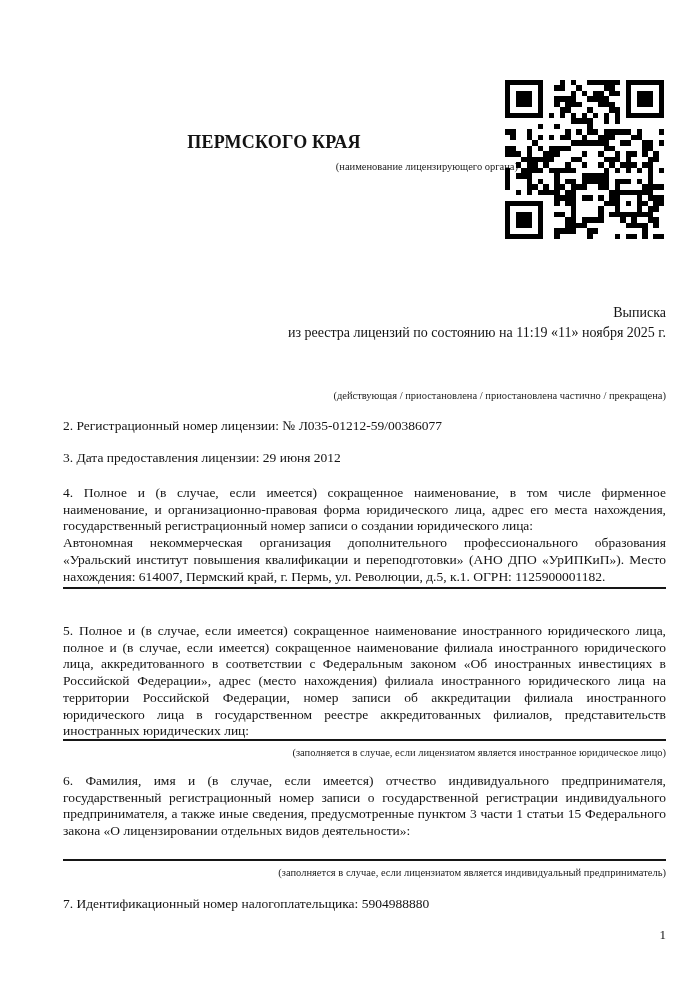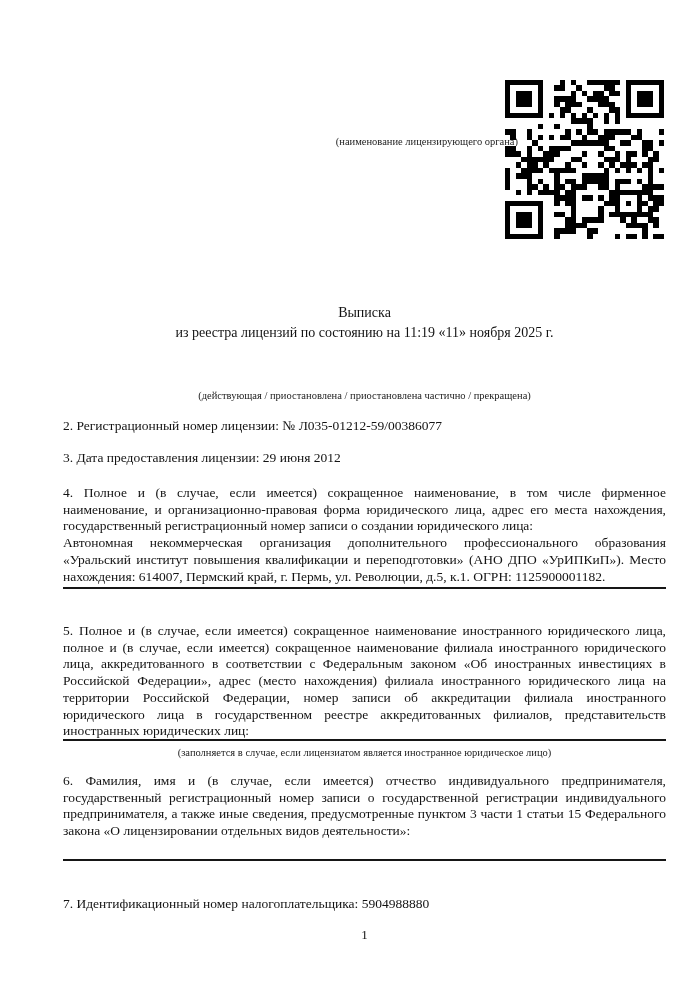--- a/index.html
+++ b/index.html
@@ -9,21 +9,21 @@
     width: 700px;
     height: 989px;
     margin: 0 auto;
     background: #ffffff;
     color: #131313;
     font-family: "Liberation Serif", "DejaVu Serif", serif;
     overflow: hidden;
   }
   .abs { position: absolute; }
   .content { left: 63px; width: 603px; }
-  .centered { text-align: center; }
+  .centered { text-align: right; }
   .justified { text-align: justify; }
   .body-text { font-size: 13.5px; line-height: 16.7px; }
   .small-caption { font-size: 10.5px; line-height: 13px; color: #1c1c1c; }
   .nowrap { white-space: nowrap; }
 
   .ministry-block { top: 130px; left: 30px; width: 488px; text-align: center; }
   .ministry-line { font-weight: bold; font-size: 18px; line-height: 25px; letter-spacing: 0.2px; }
   .ministry-caption { margin-top: 5px; text-align: right; }
 
   .qr-box { top: 80px; left: 504px; width: 161px; height: 159px; }
@@ -40,20 +40,21 @@
   }
 
   .page-number { top: 927px; font-size: 13px; }
 </style>
 </head>
 <body>
 
 <div class="page">
 
   <div class="abs ministry-block">
+    <div class="ministry-line nowrap">ПЕРМСКОГО КРАЯ</div>
     <div class="small-caption ministry-caption">(наименование лицензирующего органа)</div>
   </div>
 
   <div class="abs qr-box">
     <svg id="qr" viewBox="0 0 29 29" shape-rendering="crispEdges" fill="#000000">
         <path d="M0 0h1v1h-1zM1 0h1v1h-1zM2 0h1v1h-1zM3 0h1v1h-1zM4 0h1v1h-1zM5 0h1v1h-1zM6 0h1v1h-1zM10 0h1v1h-1zM12 0h1v1h-1zM15 0h1v1h-1zM16 0h1v1h-1zM17 0h1v1h-1zM18 0h1v1h-1zM19 0h1v1h-1zM20 0h1v1h-1zM22 0h1v1h-1zM23 0h1v1h-1zM24 0h1v1h-1zM25 0h1v1h-1zM26 0h1v1h-1zM27 0h1v1h-1zM28 0h1v1h-1zM0 1h1v1h-1zM6 1h1v1h-1zM9 1h1v1h-1zM10 1h1v1h-1zM13 1h1v1h-1zM18 1h1v1h-1zM19 1h1v1h-1zM22 1h1v1h-1zM28 1h1v1h-1zM0 2h1v1h-1zM2 2h1v1h-1zM3 2h1v1h-1zM4 2h1v1h-1zM6 2h1v1h-1zM12 2h1v1h-1zM14 2h1v1h-1zM16 2h1v1h-1zM17 2h1v1h-1zM19 2h1v1h-1zM20 2h1v1h-1zM22 2h1v1h-1zM24 2h1v1h-1zM25 2h1v1h-1zM26 2h1v1h-1zM28 2h1v1h-1zM0 3h1v1h-1zM2 3h1v1h-1zM3 3h1v1h-1zM4 3h1v1h-1zM6 3h1v1h-1zM9 3h1v1h-1zM10 3h1v1h-1zM11 3h1v1h-1zM12 3h1v1h-1zM15 3h1v1h-1zM16 3h1v1h-1zM17 3h1v1h-1zM18 3h1v1h-1zM22 3h1v1h-1zM24 3h1v1h-1zM25 3h1v1h-1zM26 3h1v1h-1zM28 3h1v1h-1zM0 4h1v1h-1zM2 4h1v1h-1zM3 4h1v1h-1zM4 4h1v1h-1zM6 4h1v1h-1zM9 4h1v1h-1zM11 4h1v1h-1zM12 4h1v1h-1zM13 4h1v1h-1zM17 4h1v1h-1zM18 4h1v1h-1zM19 4h1v1h-1zM22 4h1v1h-1zM24 4h1v1h-1zM25 4h1v1h-1zM26 4h1v1h-1zM28 4h1v1h-1zM0 5h1v1h-1zM6 5h1v1h-1zM10 5h1v1h-1zM11 5h1v1h-1zM15 5h1v1h-1zM19 5h1v1h-1zM20 5h1v1h-1zM22 5h1v1h-1zM28 5h1v1h-1zM0 6h1v1h-1zM1 6h1v1h-1zM2 6h1v1h-1zM3 6h1v1h-1zM4 6h1v1h-1zM5 6h1v1h-1zM6 6h1v1h-1zM8 6h1v1h-1zM10 6h1v1h-1zM12 6h1v1h-1zM14 6h1v1h-1zM16 6h1v1h-1zM18 6h1v1h-1zM20 6h1v1h-1zM22 6h1v1h-1zM23 6h1v1h-1zM24 6h1v1h-1zM25 6h1v1h-1zM26 6h1v1h-1zM27 6h1v1h-1zM28 6h1v1h-1zM12 7h1v1h-1zM13 7h1v1h-1zM14 7h1v1h-1zM15 7h1v1h-1zM18 7h1v1h-1zM20 7h1v1h-1zM6 8h1v1h-1zM9 8h1v1h-1zM15 8h1v1h-1zM0 9h1v1h-1zM1 9h1v1h-1zM4 9h1v1h-1zM11 9h1v1h-1zM13 9h1v1h-1zM15 9h1v1h-1zM16 9h1v1h-1zM18 9h1v1h-1zM19 9h1v1h-1zM20 9h1v1h-1zM21 9h1v1h-1zM22 9h1v1h-1zM24 9h1v1h-1zM28 9h1v1h-1zM1 10h1v1h-1zM4 10h1v1h-1zM6 10h1v1h-1zM8 10h1v1h-1zM10 10h1v1h-1zM11 10h1v1h-1zM14 10h1v1h-1zM17 10h1v1h-1zM18 10h1v1h-1zM19 10h1v1h-1zM23 10h1v1h-1zM24 10h1v1h-1zM5 11h1v1h-1zM12 11h1v1h-1zM13 11h1v1h-1zM14 11h1v1h-1zM15 11h1v1h-1zM16 11h1v1h-1zM17 11h1v1h-1zM18 11h1v1h-1zM21 11h1v1h-1zM22 11h1v1h-1zM25 11h1v1h-1zM26 11h1v1h-1zM28 11h1v1h-1zM0 12h1v1h-1zM1 12h1v1h-1zM4 12h1v1h-1zM6 12h1v1h-1zM8 12h1v1h-1zM9 12h1v1h-1zM10 12h1v1h-1zM11 12h1v1h-1zM18 12h1v1h-1zM19 12h1v1h-1zM25 12h1v1h-1zM26 12h1v1h-1zM0 13h1v1h-1zM1 13h1v1h-1zM2 13h1v1h-1zM4 13h1v1h-1zM7 13h1v1h-1zM8 13h1v1h-1zM9 13h1v1h-1zM14 13h1v1h-1zM17 13h1v1h-1zM20 13h1v1h-1zM22 13h1v1h-1zM23 13h1v1h-1zM25 13h1v1h-1zM27 13h1v1h-1zM3 14h1v1h-1zM4 14h1v1h-1zM5 14h1v1h-1zM6 14h1v1h-1zM7 14h1v1h-1zM8 14h1v1h-1zM12 14h1v1h-1zM13 14h1v1h-1zM18 14h1v1h-1zM19 14h1v1h-1zM20 14h1v1h-1zM22 14h1v1h-1zM26 14h1v1h-1zM27 14h1v1h-1zM2 15h1v1h-1zM4 15h1v1h-1zM5 15h1v1h-1zM7 15h1v1h-1zM11 15h1v1h-1zM14 15h1v1h-1zM17 15h1v1h-1zM19 15h1v1h-1zM21 15h1v1h-1zM22 15h1v1h-1zM23 15h1v1h-1zM25 15h1v1h-1zM26 15h1v1h-1zM0 16h1v1h-1zM3 16h1v1h-1zM4 16h1v1h-1zM5 16h1v1h-1zM6 16h1v1h-1zM8 16h1v1h-1zM9 16h1v1h-1zM10 16h1v1h-1zM11 16h1v1h-1zM12 16h1v1h-1zM18 16h1v1h-1zM20 16h1v1h-1zM22 16h1v1h-1zM24 16h1v1h-1zM26 16h1v1h-1zM28 16h1v1h-1zM0 17h1v1h-1zM2 17h1v1h-1zM3 17h1v1h-1zM4 17h1v1h-1zM9 17h1v1h-1zM14 17h1v1h-1zM15 17h1v1h-1zM16 17h1v1h-1zM17 17h1v1h-1zM18 17h1v1h-1zM26 17h1v1h-1zM0 18h1v1h-1zM4 18h1v1h-1zM6 18h1v1h-1zM9 18h1v1h-1zM11 18h1v1h-1zM12 18h1v1h-1zM14 18h1v1h-1zM15 18h1v1h-1zM16 18h1v1h-1zM17 18h1v1h-1zM18 18h1v1h-1zM20 18h1v1h-1zM21 18h1v1h-1zM22 18h1v1h-1zM24 18h1v1h-1zM26 18h1v1h-1zM0 19h1v1h-1zM4 19h1v1h-1zM5 19h1v1h-1zM7 19h1v1h-1zM9 19h1v1h-1zM10 19h1v1h-1zM12 19h1v1h-1zM13 19h1v1h-1zM14 19h1v1h-1zM17 19h1v1h-1zM18 19h1v1h-1zM20 19h1v1h-1zM25 19h1v1h-1zM26 19h1v1h-1zM27 19h1v1h-1zM28 19h1v1h-1zM2 20h1v1h-1zM4 20h1v1h-1zM6 20h1v1h-1zM7 20h1v1h-1zM8 20h1v1h-1zM9 20h1v1h-1zM11 20h1v1h-1zM12 20h1v1h-1zM19 20h1v1h-1zM20 20h1v1h-1zM21 20h1v1h-1zM22 20h1v1h-1zM23 20h1v1h-1zM24 20h1v1h-1zM25 20h1v1h-1zM26 20h1v1h-1zM9 21h1v1h-1zM10 21h1v1h-1zM11 21h1v1h-1zM12 21h1v1h-1zM14 21h1v1h-1zM15 21h1v1h-1zM17 21h1v1h-1zM19 21h1v1h-1zM20 21h1v1h-1zM24 21h1v1h-1zM26 21h1v1h-1zM27 21h1v1h-1zM28 21h1v1h-1zM0 22h1v1h-1zM1 22h1v1h-1zM2 22h1v1h-1zM3 22h1v1h-1zM4 22h1v1h-1zM5 22h1v1h-1zM6 22h1v1h-1zM9 22h1v1h-1zM11 22h1v1h-1zM12 22h1v1h-1zM18 22h1v1h-1zM19 22h1v1h-1zM20 22h1v1h-1zM22 22h1v1h-1zM24 22h1v1h-1zM25 22h1v1h-1zM27 22h1v1h-1zM28 22h1v1h-1zM0 23h1v1h-1zM6 23h1v1h-1zM12 23h1v1h-1zM17 23h1v1h-1zM20 23h1v1h-1zM24 23h1v1h-1zM26 23h1v1h-1zM27 23h1v1h-1zM0 24h1v1h-1zM2 24h1v1h-1zM3 24h1v1h-1zM4 24h1v1h-1zM6 24h1v1h-1zM9 24h1v1h-1zM10 24h1v1h-1zM12 24h1v1h-1zM17 24h1v1h-1zM19 24h1v1h-1zM20 24h1v1h-1zM21 24h1v1h-1zM22 24h1v1h-1zM23 24h1v1h-1zM24 24h1v1h-1zM25 24h1v1h-1zM26 24h1v1h-1zM0 25h1v1h-1zM2 25h1v1h-1zM3 25h1v1h-1zM4 25h1v1h-1zM6 25h1v1h-1zM11 25h1v1h-1zM12 25h1v1h-1zM14 25h1v1h-1zM15 25h1v1h-1zM16 25h1v1h-1zM17 25h1v1h-1zM21 25h1v1h-1zM23 25h1v1h-1zM26 25h1v1h-1zM27 25h1v1h-1zM0 26h1v1h-1zM2 26h1v1h-1zM3 26h1v1h-1zM4 26h1v1h-1zM6 26h1v1h-1zM11 26h1v1h-1zM12 26h1v1h-1zM13 26h1v1h-1zM14 26h1v1h-1zM22 26h1v1h-1zM23 26h1v1h-1zM24 26h1v1h-1zM25 26h1v1h-1zM27 26h1v1h-1zM0 27h1v1h-1zM6 27h1v1h-1zM9 27h1v1h-1zM10 27h1v1h-1zM11 27h1v1h-1zM12 27h1v1h-1zM15 27h1v1h-1zM16 27h1v1h-1zM25 27h1v1h-1zM0 28h1v1h-1zM1 28h1v1h-1zM2 28h1v1h-1zM3 28h1v1h-1zM4 28h1v1h-1zM5 28h1v1h-1zM6 28h1v1h-1zM9 28h1v1h-1zM15 28h1v1h-1zM20 28h1v1h-1zM22 28h1v1h-1zM23 28h1v1h-1zM25 28h1v1h-1zM27 28h1v1h-1zM28 28h1v1h-1z"></path>
       </svg>
   </div>
 
   <div class="abs content centered doc-title">
@@ -72,18 +73,19 @@
     <div>Автономная некоммерческая организация дополнительного профессионального образования «Уральский институт повышения квалификации и переподготовки» (АНО ДПО «УрИПКиП»). Место нахождения: 614007, Пермский край, г. Пермь, ул. Революции, д.5, к.1. ОГРН: 1125900001182.</div>
   </div>
   <div class="abs field-line" style="top:587px"></div>
 
   <div class="abs content body-text justified" style="top:623px">5. Полное и (в случае, если имеется) сокращенное наименование иностранного юридического лица, полное и (в случае, если имеется) сокращенное наименование филиала иностранного юридического лица, аккредитованного в соответствии с Федеральным законом «Об иностранных инвестициях в Российской Федерации», адрес (место нахождения) филиала иностранного юридического лица на территории Российской Федерации, номер записи об аккредитации филиала иностранного юридического лица в государственном реестре аккредитованных филиалов, представительств иностранных юридических лиц:</div>
   <div class="abs field-line" style="top:739px"></div>
   <div class="abs content centered small-caption" style="top:746px">(заполняется в случае, если лицензиатом является иностранное юридическое лицо)</div>
 
   <div class="abs content body-text justified" style="top:773px">6. Фамилия, имя и (в случае, если имеется) отчество индивидуального предпринимателя, государственный регистрационный номер записи о государственной регистрации индивидуального предпринимателя, а также иные сведения, предусмотренные пунктом 3 части 1 статьи 15 Федерального закона «О лицензировании отдельных видов деятельности»:</div>
   <div class="abs field-line" style="top:859px"></div>
+  <div class="abs content centered small-caption" style="top:866px">(заполняется в случае, если лицензиатом является индивидуальный предприниматель)</div>
 
   <div class="abs content body-text" style="top:896px">7. Идентификационный номер налогоплательщика: 5904988880</div>
 
   <div class="abs content centered page-number">1</div>
 
 </div>
 
 </body></html>

